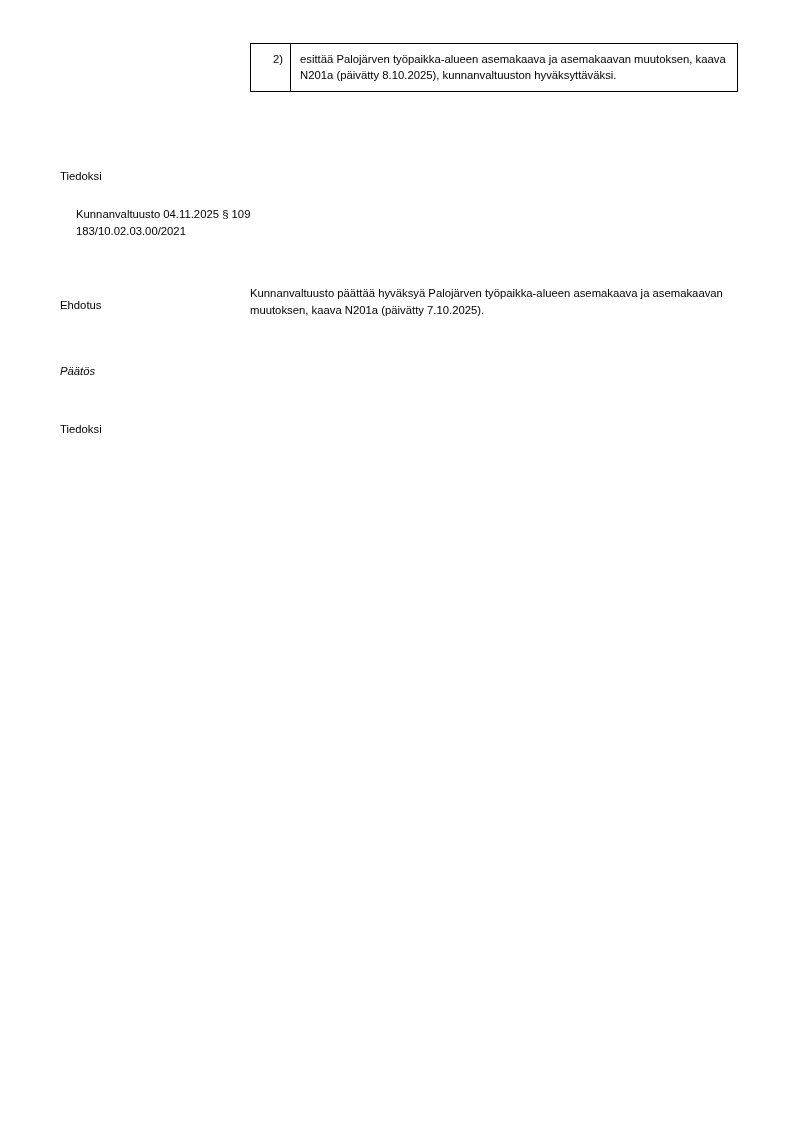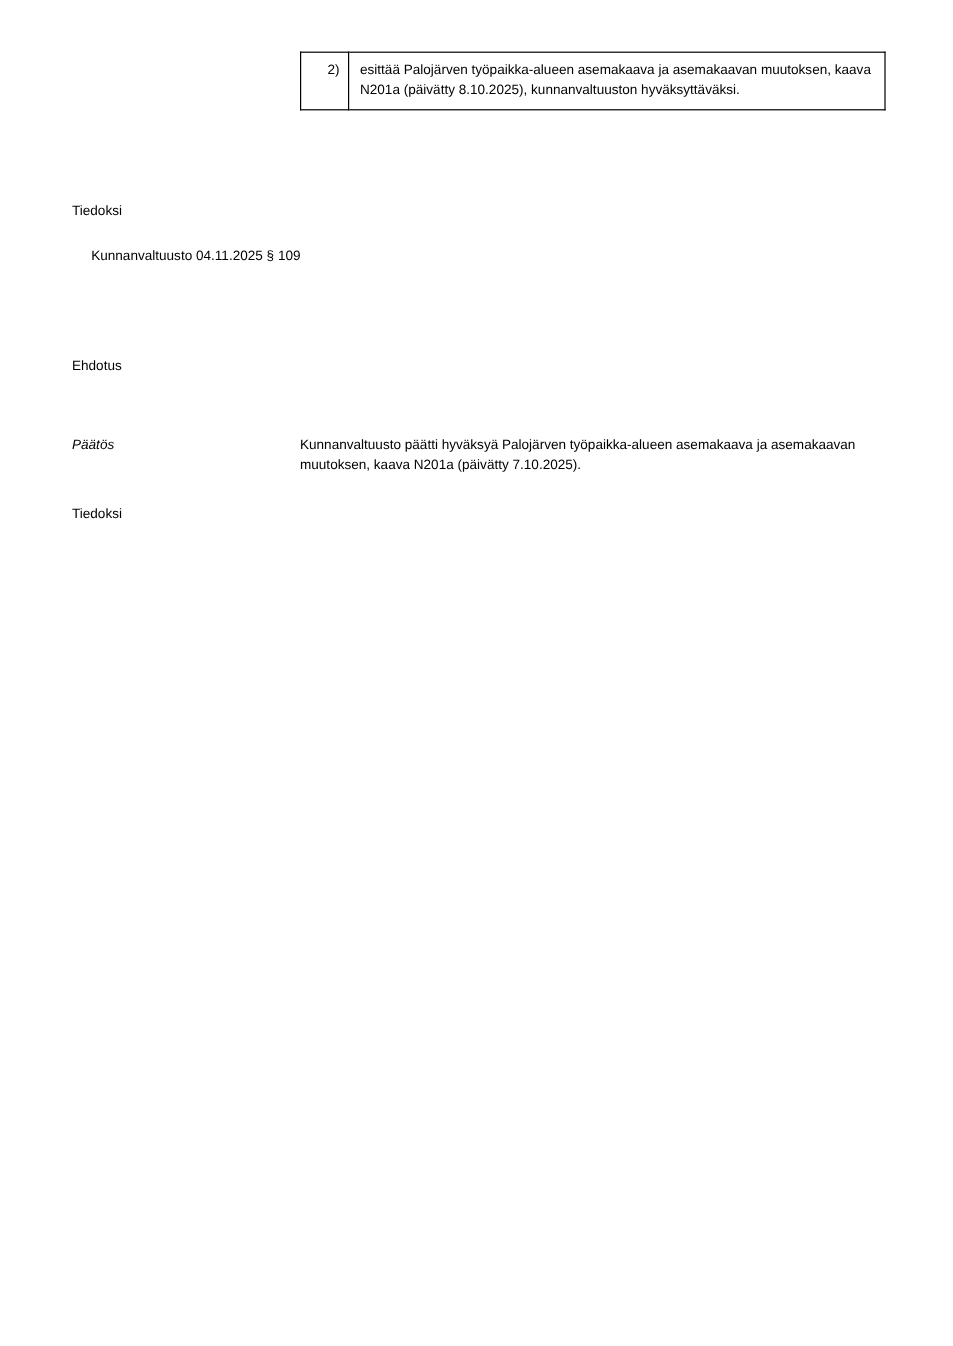--- a/index.html
+++ b/index.html
@@ -89,22 +89,23 @@
       <td class="num">2)</td>
       <td class="body">esittää Palojärven työpaikka-alueen asemakaava ja asemakaavan muutoksen, kaava N201a (päivätty 8.10.2025), kunnanvaltuuston hyväksyttäväksi.</td>
     </tr>
   </tbody>
     </table>
 
   <div class="block label t-tiedoksi-1">Tiedoksi</div>
 
   <div class="block meta t-meta">
     <span class="line1">Kunnanvaltuusto 04.11.2025 § 109</span>
+    <span class="line2">183/10.02.03.00/2021</span>
   </div>
 
   <div class="block label t-ehdotus-lbl">Ehdotus</div>
+  <div class="block content t-ehdotus-body">Kunnanvaltuusto päättää hyväksyä Palojärven työpaikka-alueen asemakaava ja asemakaavan muutoksen, kaava N201a (päivätty 7.10.2025).</div>
 
   <div class="block label t-paatos-lbl">Päätös</div>
-  <div class="block content t-paatos-body">Kunnanvaltuusto päätti hyväksyä Palojärven työpaikka-alueen asemakaava ja asemakaavan muutoksen, kaava N201a (päivätty 7.10.2025).</div>
 
   <div class="block label t-tiedoksi-2">Tiedoksi</div>
 
 </div>
 
 </body></html>

